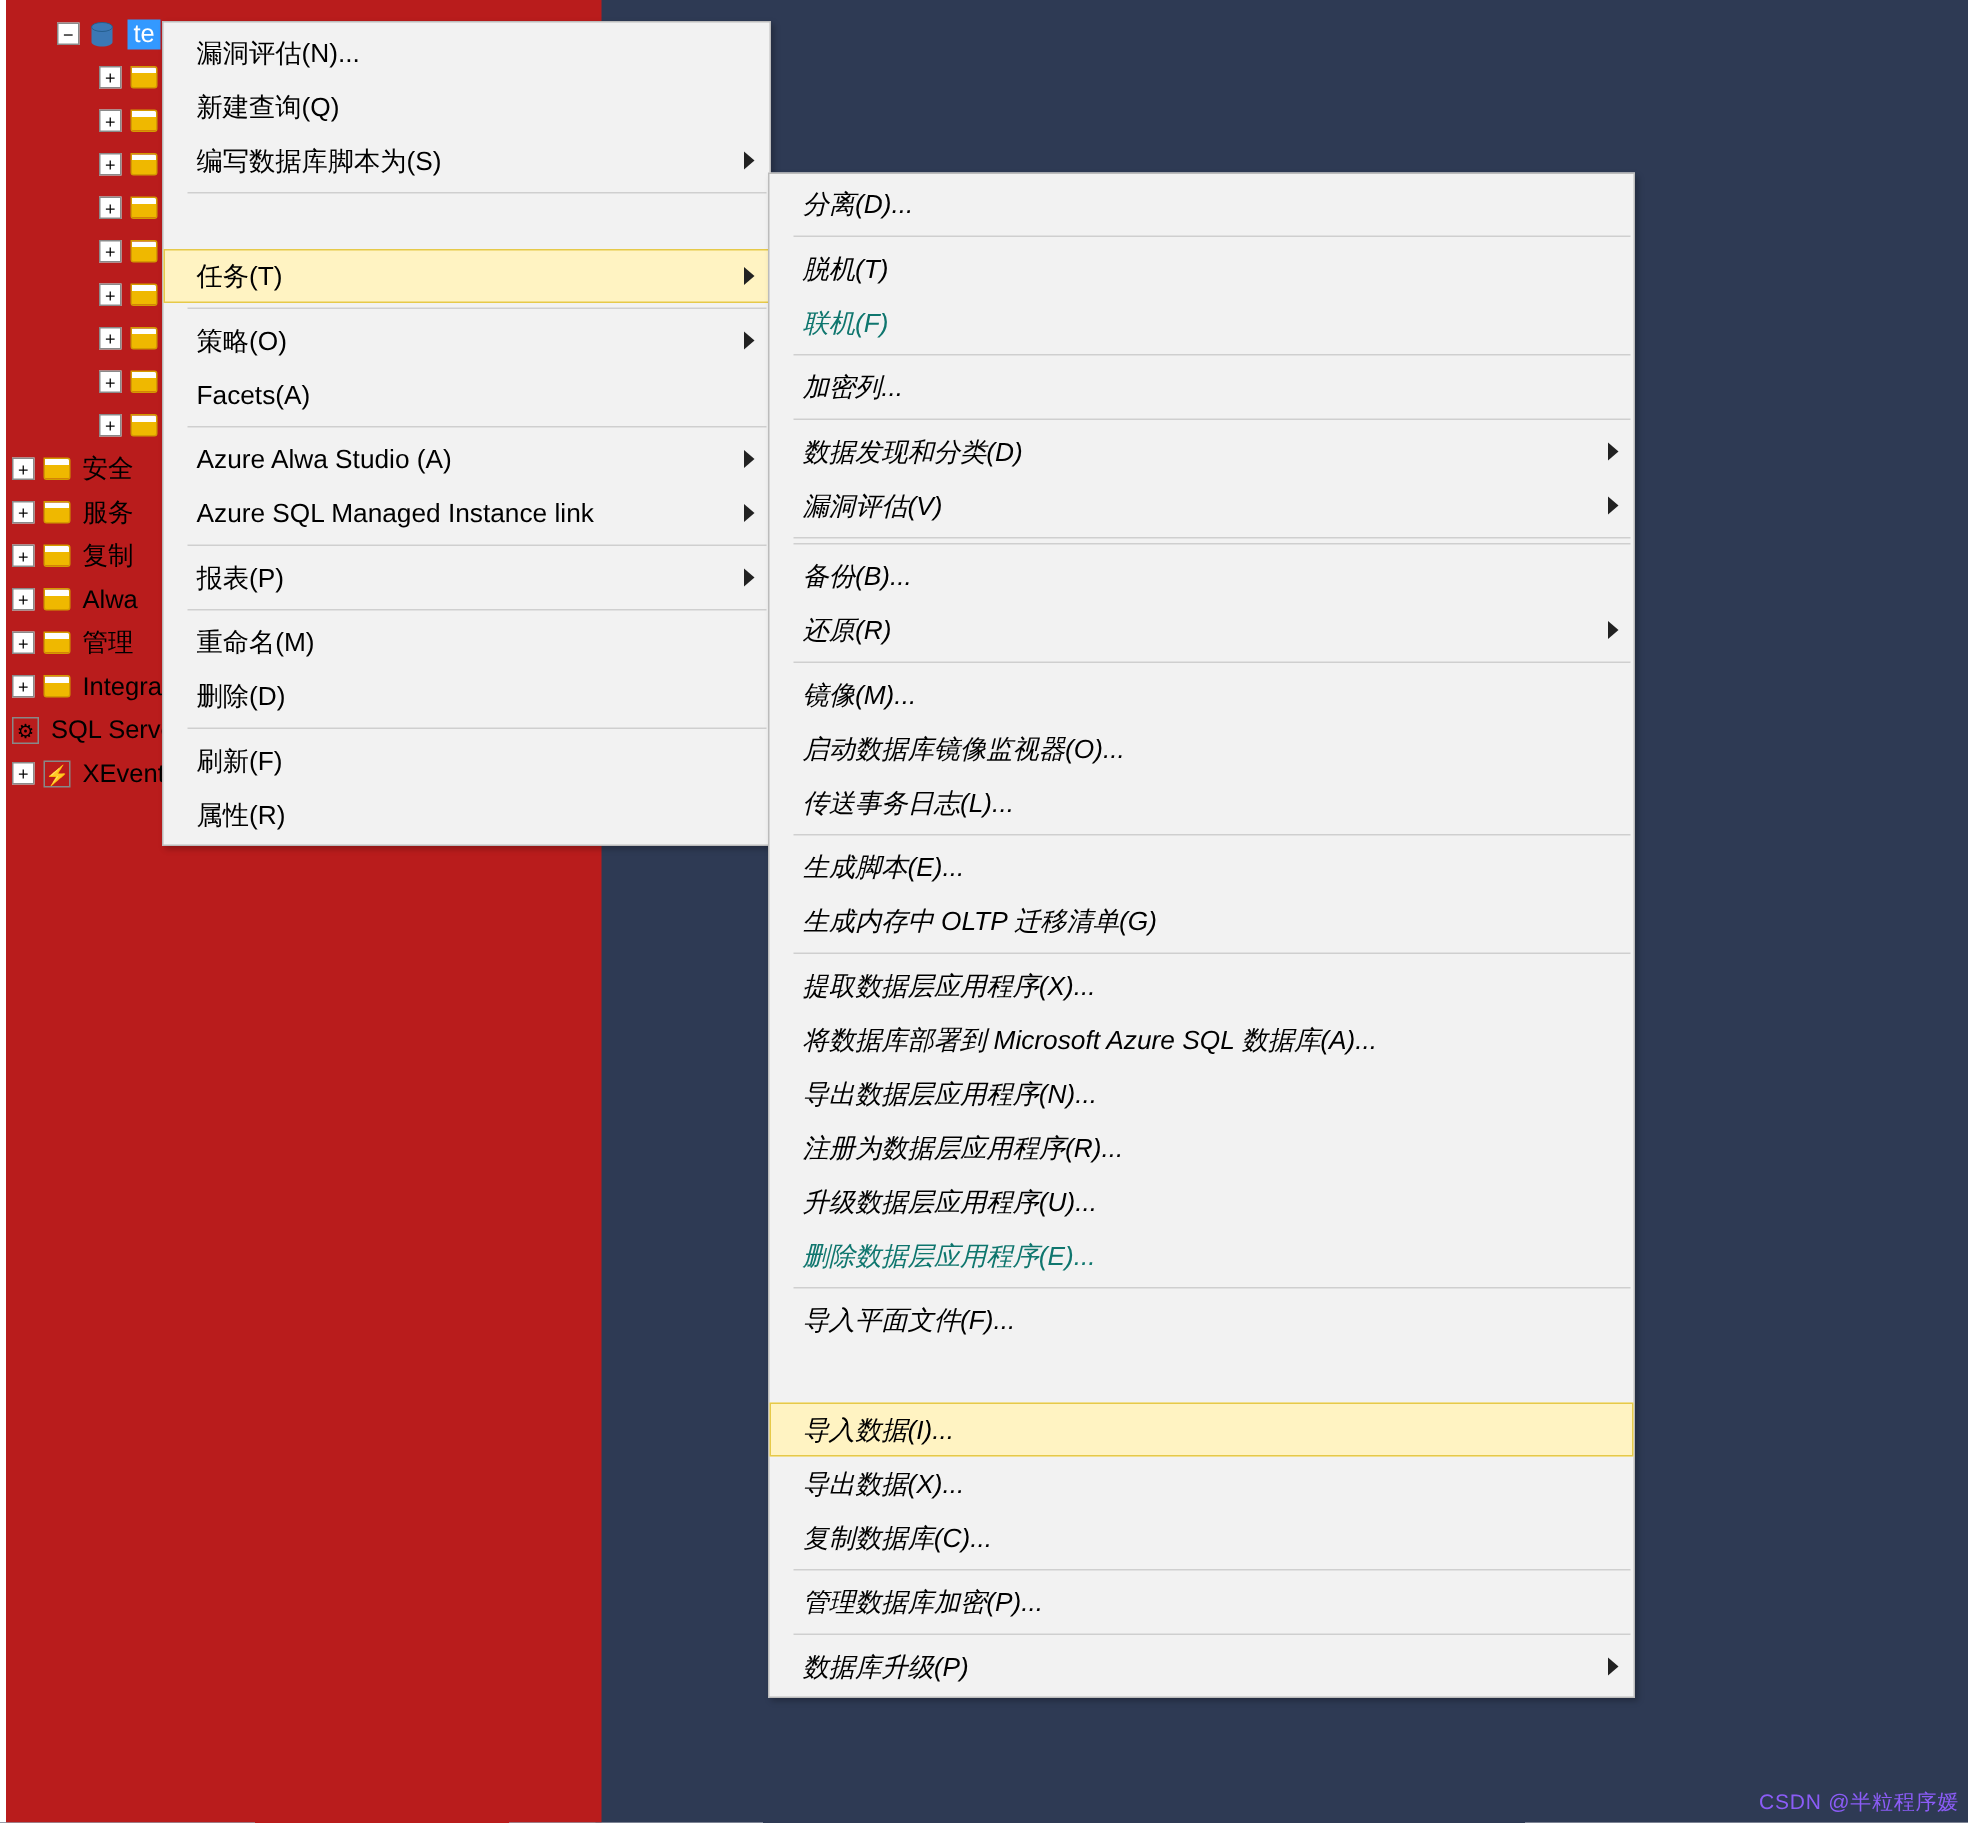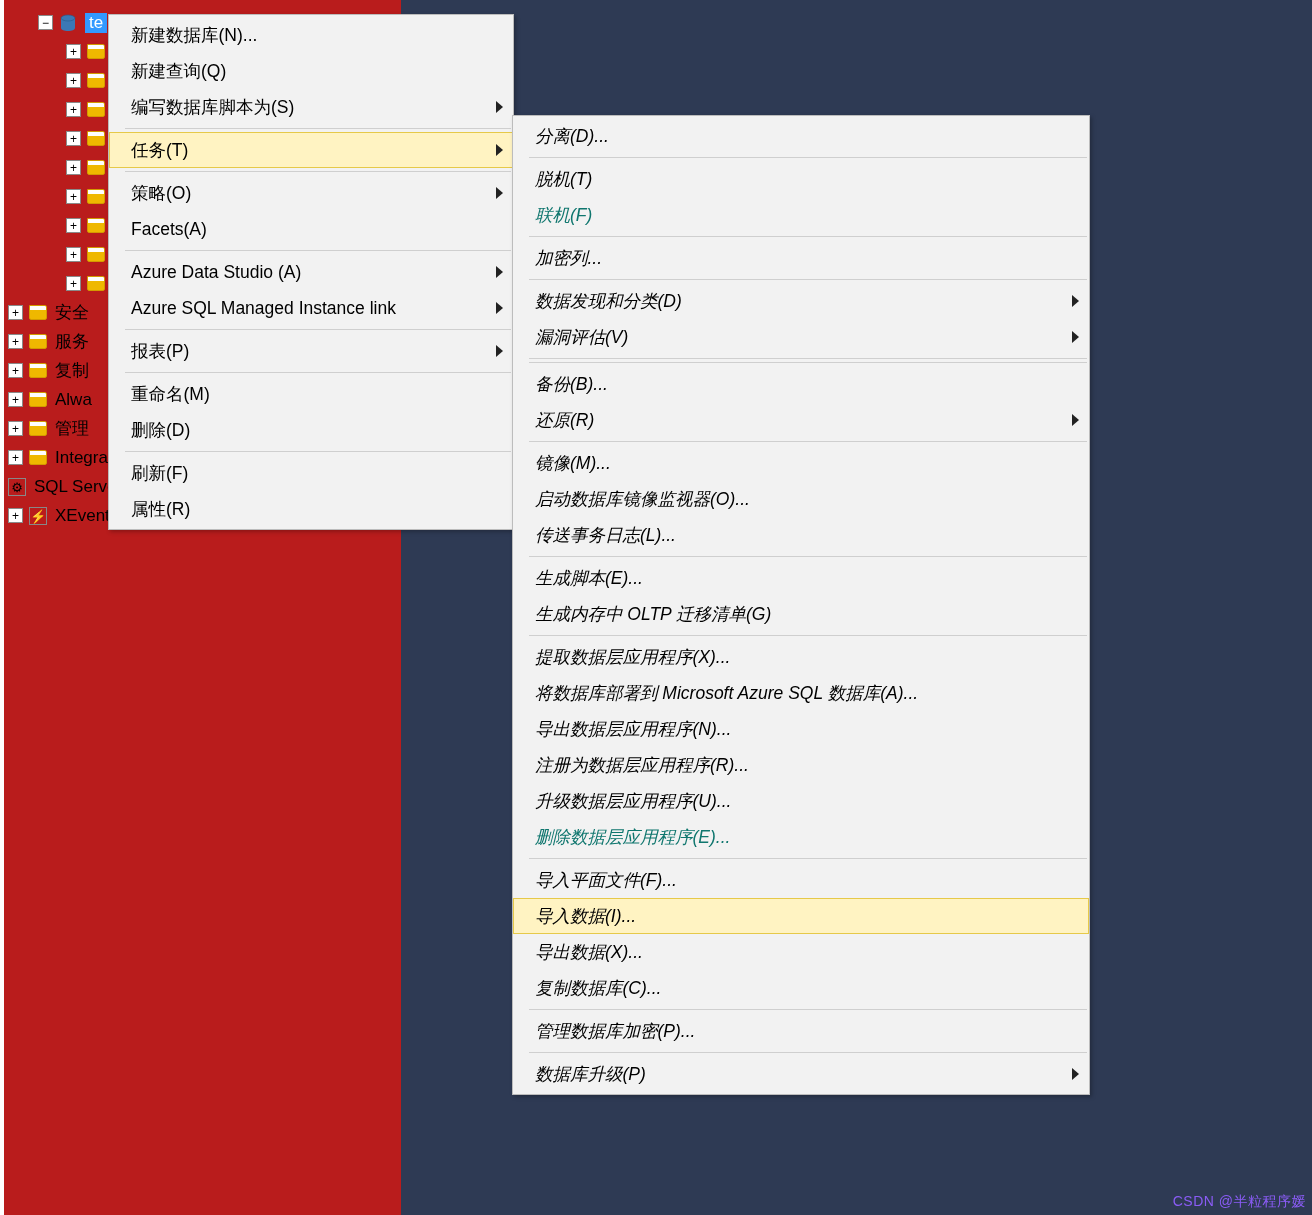--- a/index.html
+++ b/index.html
@@ -69,21 +69,21 @@
     padding: 2px 0;
   }
   .menu1 { left: 108px; top: 14px; width: 406px; }
   .menu2 { left: 512px; top: 115px; width: 578px; font-style: italic; }
   .menu-item {
     position: relative;
     display: flex; align-items: center;
     height: 36px; padding-left: 22px; padding-right: 30px;
     cursor: default; white-space: nowrap; font-size: 17.5px;
   }
-  .menu-item.highlight { background: #fff3c2; }
+  .menu-item.highlight { background: #fff3c2; margin-top: 37px; }
   .menu-item.highlight-border { outline: 1px solid #e6c949; outline-offset: -1px; }
   .menu-item.disabled { color:#0f766e; }
   .menu-sep {
     height: 1px; background:#cfcfcf; margin: 3px 2px 3px 16px;
   }
   .arrow {
     position: absolute; right: 10px; top: 50%; transform: translateY(-50%);
     width: 0; height: 0;
     border-top: 6px solid transparent;
     border-bottom: 6px solid transparent;
@@ -191,21 +191,21 @@
        <span class="expander plus"></span>
         <span class="xevent-icon">⚡</span>
        <span>XEvent 探查器</span>
      </div>
     </div>
 
 </div>
 
 <div class="menu menu1" id="menu1">
     <div class="menu-item">
-         <span>新建数据库(N)...</span>
+         <span>漏洞评估(N)...</span>
 
        </div>
     <div class="menu-item">
          <span>新建查询(Q)</span>
 
        </div>
     <div class="menu-item">
          <span>编写数据库脚本为(S)</span>
          <span class="arrow"></span>
        </div>
@@ -218,21 +218,21 @@
     <div class="menu-item">
          <span>策略(O)</span>
          <span class="arrow"></span>
        </div>
     <div class="menu-item">
          <span>Facets(A)</span>
 
        </div>
     <div class="menu-sep"></div>
     <div class="menu-item">
-         <span>Azure Data Studio (A)</span>
+         <span>Azure Alwa Studio (A)</span>
          <span class="arrow"></span>
        </div>
     <div class="menu-item">
          <span>Azure SQL Managed Instance link</span>
          <span class="arrow"></span>
        </div>
     <div class="menu-sep"></div>
     <div class="menu-item">
          <span>报表(P)</span>
          <span class="arrow"></span>

